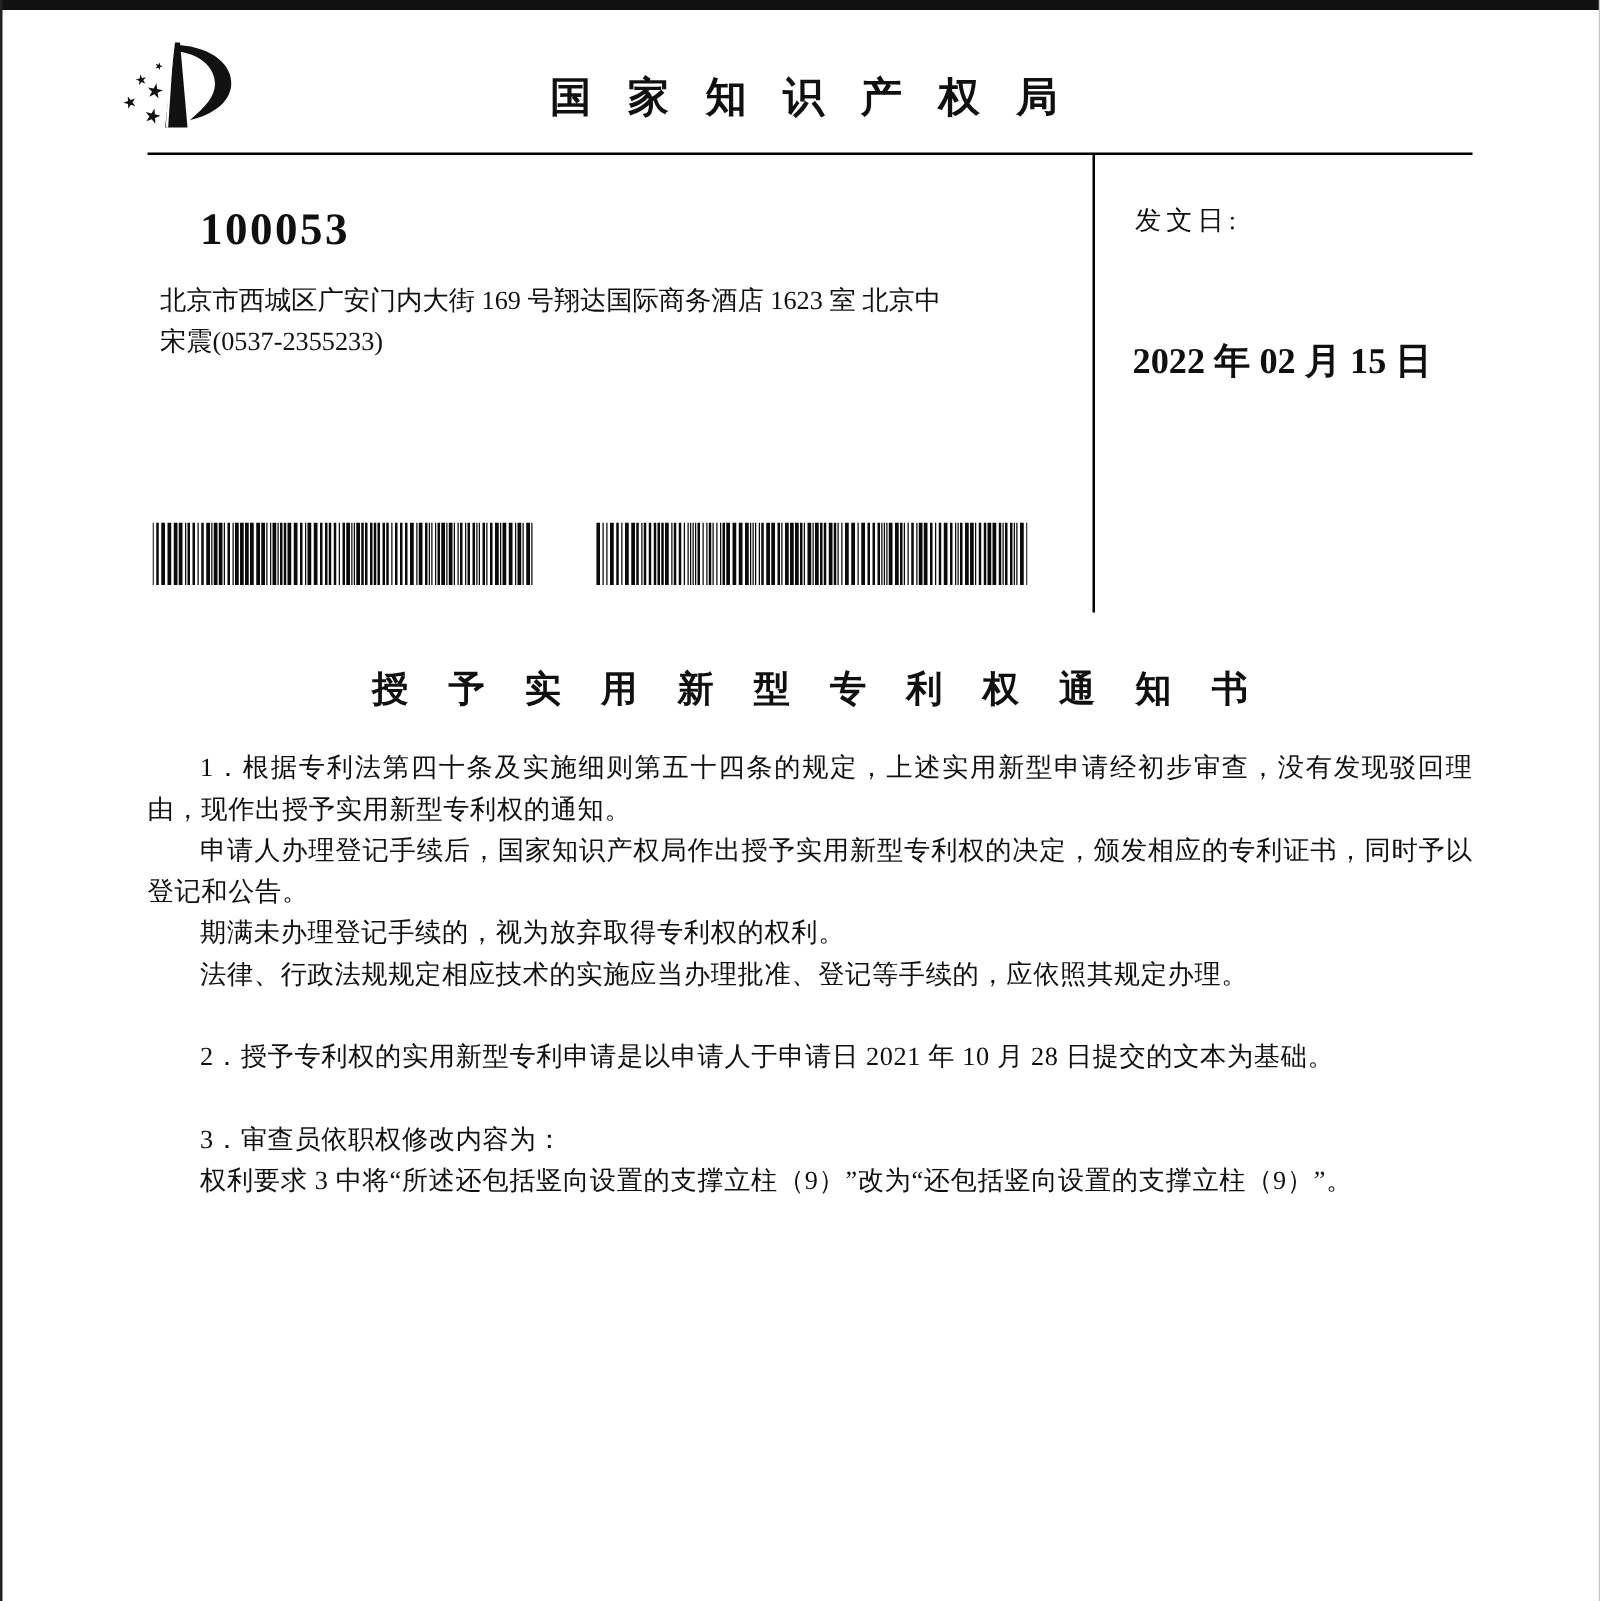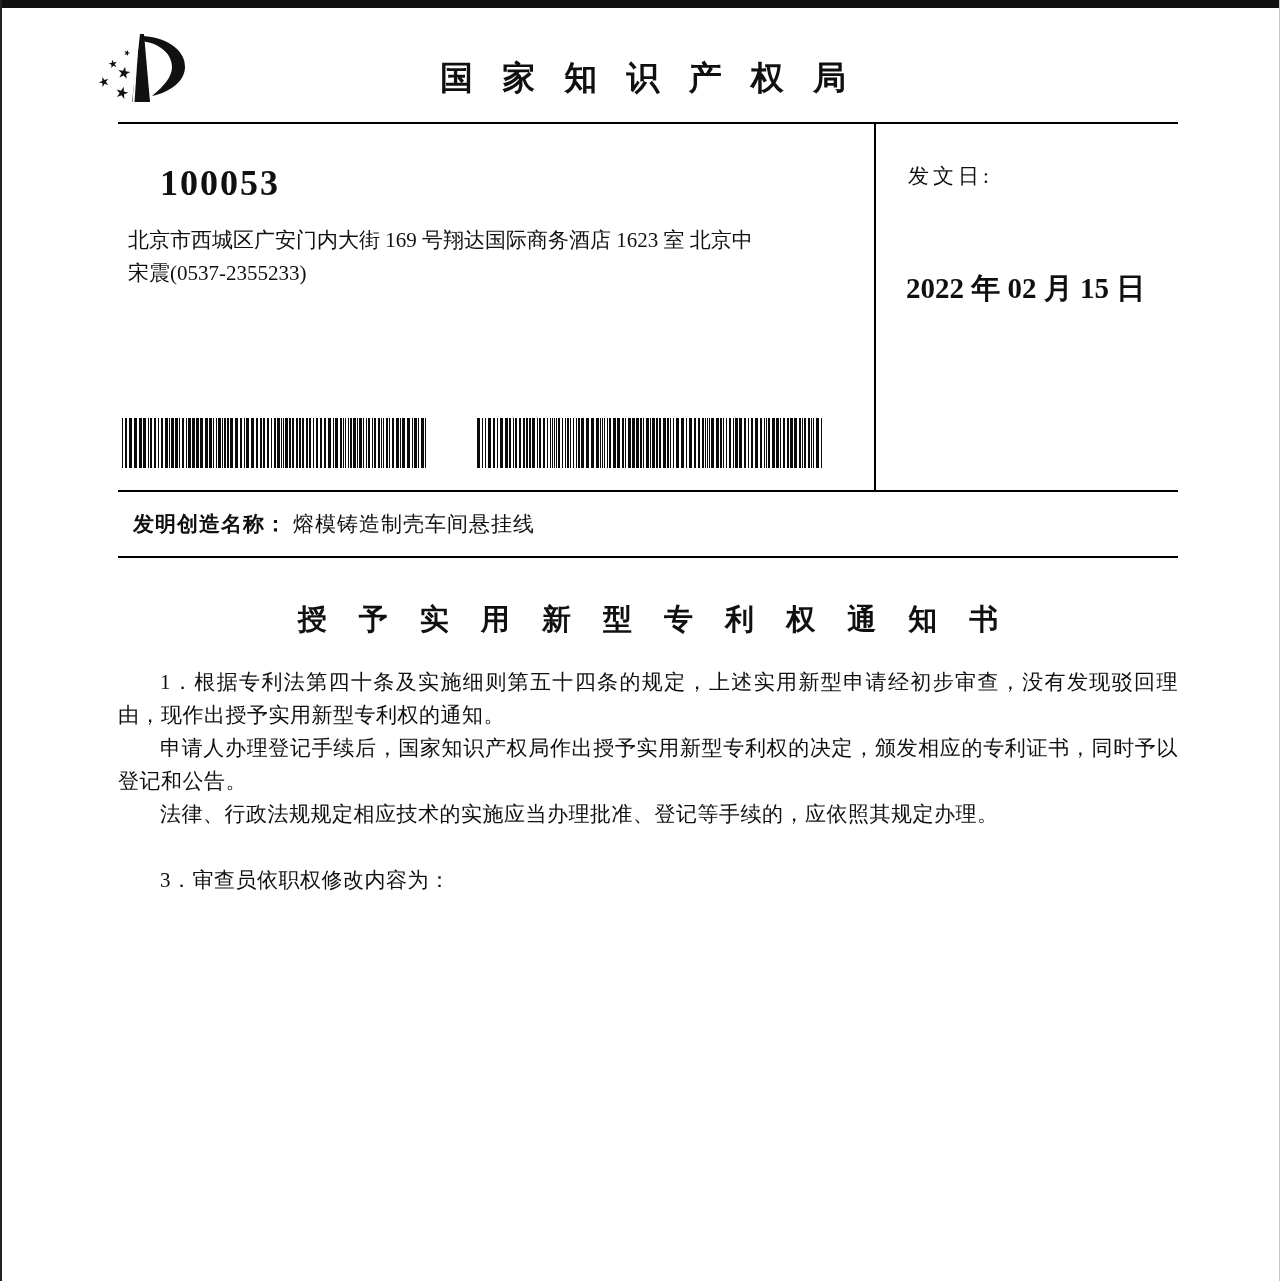--- a/index.html
+++ b/index.html
@@ -141,28 +141,26 @@
         </div>
         <div class="barcode barcode1" id="barcode1"><span class="b" style="width:1px"></span><span style="width:2px"></span><span class="b" style="width:2px"></span><span style="width:2px"></span><span class="b" style="width:3px"></span><span style="width:2px"></span><span class="b" style="width:3px"></span><span style="width:2px"></span><span class="b" style="width:3px"></span><span style="width:1px"></span><span class="b" style="width:3px"></span><span style="width:2px"></span><span class="b" style="width:1px"></span><span style="width:1px"></span><span class="b" style="width:2px"></span><span style="width:2px"></span><span class="b" style="width:2px"></span><span style="width:2px"></span><span class="b" style="width:1px"></span><span style="width:2px"></span><span class="b" style="width:2px"></span><span style="width:2px"></span><span class="b" style="width:3px"></span><span style="width:1px"></span><span class="b" style="width:1px"></span><span style="width:1px"></span><span class="b" style="width:3px"></span><span style="width:1px"></span><span class="b" style="width:3px"></span><span style="width:1px"></span><span class="b" style="width:1px"></span><span style="width:2px"></span><span class="b" style="width:2px"></span><span style="width:2px"></span><span class="b" style="width:1px"></span><span style="width:1px"></span><span class="b" style="width:3px"></span><span style="width:1px"></span><span class="b" style="width:3px"></span><span style="width:1px"></span><span class="b" style="width:3px"></span><span style="width:1px"></span><span class="b" style="width:3px"></span><span style="width:2px"></span><span class="b" style="width:3px"></span><span style="width:1px"></span><span class="b" style="width:3px"></span><span style="width:1px"></span><span class="b" style="width:1px"></span><span style="width:2px"></span><span class="b" style="width:1px"></span><span style="width:1px"></span><span class="b" style="width:3px"></span><span style="width:1px"></span><span class="b" style="width:1px"></span><span style="width:1px"></span><span class="b" style="width:2px"></span><span style="width:1px"></span><span class="b" style="width:2px"></span><span style="width:1px"></span><span class="b" style="width:3px"></span><span style="width:2px"></span><span class="b" style="width:3px"></span><span style="width:2px"></span><span class="b" style="width:2px"></span><span style="width:2px"></span><span class="b" style="width:1px"></span><span style="width:1px"></span><span class="b" style="width:3px"></span><span style="width:2px"></span><span class="b" style="width:3px"></span><span style="width:2px"></span><span class="b" style="width:2px"></span><span style="width:2px"></span><span class="b" style="width:2px"></span><span style="width:1px"></span><span class="b" style="width:2px"></span><span style="width:2px"></span><span class="b" style="width:2px"></span><span style="width:2px"></span><span class="b" style="width:1px"></span><span style="width:2px"></span><span class="b" style="width:2px"></span><span style="width:1px"></span><span class="b" style="width:3px"></span><span style="width:1px"></span><span class="b" style="width:1px"></span><span style="width:1px"></span><span class="b" style="width:1px"></span><span style="width:1px"></span><span class="b" style="width:3px"></span><span style="width:1px"></span><span class="b" style="width:2px"></span><span style="width:1px"></span><span class="b" style="width:2px"></span><span style="width:2px"></span><span class="b" style="width:2px"></span><span style="width:1px"></span><span class="b" style="width:2px"></span><span style="width:1px"></span><span class="b" style="width:2px"></span><span style="width:2px"></span><span class="b" style="width:2px"></span><span style="width:1px"></span><span class="b" style="width:2px"></span><span style="width:2px"></span><span class="b" style="width:1px"></span><span style="width:2px"></span><span class="b" style="width:2px"></span><span style="width:2px"></span><span class="b" style="width:2px"></span><span style="width:2px"></span><span class="b" style="width:2px"></span><span style="width:2px"></span><span class="b" style="width:3px"></span><span style="width:2px"></span><span class="b" style="width:1px"></span><span style="width:1px"></span><span class="b" style="width:3px"></span><span style="width:2px"></span><span class="b" style="width:2px"></span><span style="width:1px"></span><span class="b" style="width:1px"></span><span style="width:1px"></span><span class="b" style="width:1px"></span><span style="width:2px"></span><span class="b" style="width:1px"></span><span style="width:1px"></span><span class="b" style="width:2px"></span><span style="width:1px"></span><span class="b" style="width:3px"></span><span style="width:1px"></span><span class="b" style="width:1px"></span><span style="width:1px"></span><span class="b" style="width:3px"></span><span style="width:1px"></span><span class="b" style="width:1px"></span><span style="width:2px"></span><span class="b" style="width:1px"></span><span style="width:1px"></span><span class="b" style="width:2px"></span><span style="width:2px"></span><span class="b" style="width:1px"></span><span style="width:1px"></span><span class="b" style="width:2px"></span><span style="width:2px"></span><span class="b" style="width:2px"></span><span style="width:1px"></span><span class="b" style="width:1px"></span><span style="width:1px"></span><span class="b" style="width:1px"></span><span style="width:2px"></span><span class="b" style="width:2px"></span><span style="width:1px"></span><span class="b" style="width:1px"></span><span style="width:2px"></span><span class="b" style="width:2px"></span><span style="width:2px"></span><span class="b" style="width:3px"></span><span style="width:1px"></span><span class="b" style="width:1px"></span><span style="width:1px"></span><span class="b" style="width:3px"></span><span style="width:2px"></span><span class="b" style="width:3px"></span><span style="width:2px"></span><span class="b" style="width:1px"></span><span style="width:1px"></span><span class="b" style="width:3px"></span><span style="width:1px"></span><span class="b" style="width:1px"></span><span style="width:2px"></span><span class="b" style="width:3px"></span><span style="width:1px"></span><span class="b" style="width:1px"></span><span style="width:2px"></span></div>
         <div class="barcode barcode2" id="barcode2"><span class="b" style="width:3px"></span><span style="width:2px"></span><span class="b" style="width:1px"></span><span style="width:2px"></span><span class="b" style="width:1px"></span><span style="width:2px"></span><span class="b" style="width:3px"></span><span style="width:2px"></span><span class="b" style="width:2px"></span><span style="width:2px"></span><span class="b" style="width:1px"></span><span style="width:2px"></span><span class="b" style="width:3px"></span><span style="width:2px"></span><span class="b" style="width:3px"></span><span style="width:1px"></span><span class="b" style="width:2px"></span><span style="width:2px"></span><span class="b" style="width:1px"></span><span style="width:1px"></span><span class="b" style="width:2px"></span><span style="width:2px"></span><span class="b" style="width:2px"></span><span style="width:2px"></span><span class="b" style="width:2px"></span><span style="width:1px"></span><span class="b" style="width:2px"></span><span style="width:1px"></span><span class="b" style="width:2px"></span><span style="width:1px"></span><span class="b" style="width:3px"></span><span style="width:2px"></span><span class="b" style="width:1px"></span><span style="width:1px"></span><span class="b" style="width:2px"></span><span style="width:2px"></span><span class="b" style="width:2px"></span><span style="width:2px"></span><span class="b" style="width:1px"></span><span style="width:2px"></span><span class="b" style="width:1px"></span><span style="width:1px"></span><span class="b" style="width:1px"></span><span style="width:1px"></span><span class="b" style="width:1px"></span><span style="width:1px"></span><span class="b" style="width:1px"></span><span style="width:1px"></span><span class="b" style="width:2px"></span><span style="width:2px"></span><span class="b" style="width:1px"></span><span style="width:2px"></span><span class="b" style="width:1px"></span><span style="width:1px"></span><span class="b" style="width:2px"></span><span style="width:1px"></span><span class="b" style="width:1px"></span><span style="width:2px"></span><span class="b" style="width:1px"></span><span style="width:2px"></span><span class="b" style="width:1px"></span><span style="width:1px"></span><span class="b" style="width:2px"></span><span style="width:1px"></span><span class="b" style="width:3px"></span><span style="width:2px"></span><span class="b" style="width:3px"></span><span style="width:2px"></span><span class="b" style="width:3px"></span><span style="width:2px"></span><span class="b" style="width:3px"></span><span style="width:1px"></span><span class="b" style="width:1px"></span><span style="width:1px"></span><span class="b" style="width:1px"></span><span style="width:1px"></span><span class="b" style="width:1px"></span><span style="width:2px"></span><span class="b" style="width:1px"></span><span style="width:1px"></span><span class="b" style="width:2px"></span><span style="width:2px"></span><span class="b" style="width:3px"></span><span style="width:1px"></span><span class="b" style="width:3px"></span><span style="width:2px"></span><span class="b" style="width:2px"></span><span style="width:1px"></span><span class="b" style="width:1px"></span><span style="width:2px"></span><span class="b" style="width:3px"></span><span style="width:1px"></span><span class="b" style="width:3px"></span><span style="width:1px"></span><span class="b" style="width:3px"></span><span style="width:1px"></span><span class="b" style="width:2px"></span><span style="width:1px"></span><span class="b" style="width:1px"></span><span style="width:2px"></span><span class="b" style="width:3px"></span><span style="width:1px"></span><span class="b" style="width:1px"></span><span style="width:1px"></span><span class="b" style="width:3px"></span><span style="width:1px"></span><span class="b" style="width:2px"></span><span style="width:1px"></span><span class="b" style="width:2px"></span><span style="width:2px"></span><span class="b" style="width:3px"></span><span style="width:1px"></span><span class="b" style="width:2px"></span><span style="width:1px"></span><span class="b" style="width:1px"></span><span style="width:2px"></span><span class="b" style="width:1px"></span><span style="width:2px"></span><span class="b" style="width:3px"></span><span style="width:2px"></span><span class="b" style="width:3px"></span><span style="width:2px"></span><span class="b" style="width:1px"></span><span style="width:2px"></span><span class="b" style="width:3px"></span><span style="width:2px"></span><span class="b" style="width:2px"></span><span style="width:2px"></span><span class="b" style="width:2px"></span><span style="width:2px"></span><span class="b" style="width:2px"></span><span style="width:1px"></span><span class="b" style="width:1px"></span><span style="width:1px"></span><span class="b" style="width:1px"></span><span style="width:1px"></span><span class="b" style="width:1px"></span><span style="width:1px"></span><span class="b" style="width:3px"></span><span style="width:2px"></span><span class="b" style="width:3px"></span><span style="width:1px"></span><span class="b" style="width:2px"></span><span style="width:1px"></span><span class="b" style="width:1px"></span><span style="width:2px"></span><span class="b" style="width:1px"></span><span style="width:2px"></span><span class="b" style="width:2px"></span><span style="width:2px"></span><span class="b" style="width:1px"></span><span style="width:1px"></span><span class="b" style="width:3px"></span><span style="width:1px"></span><span class="b" style="width:3px"></span><span style="width:2px"></span><span class="b" style="width:2px"></span><span style="width:2px"></span><span class="b" style="width:1px"></span><span style="width:2px"></span><span class="b" style="width:2px"></span><span style="width:2px"></span><span class="b" style="width:3px"></span><span style="width:2px"></span><span class="b" style="width:2px"></span><span style="width:2px"></span><span class="b" style="width:1px"></span><span style="width:1px"></span><span class="b" style="width:1px"></span><span style="width:1px"></span><span class="b" style="width:2px"></span><span style="width:2px"></span><span class="b" style="width:3px"></span><span style="width:1px"></span><span class="b" style="width:3px"></span><span style="width:1px"></span><span class="b" style="width:1px"></span><span style="width:2px"></span><span class="b" style="width:2px"></span><span style="width:2px"></span><span class="b" style="width:2px"></span><span style="width:1px"></span><span class="b" style="width:3px"></span><span style="width:1px"></span><span class="b" style="width:3px"></span><span style="width:2px"></span><span class="b" style="width:2px"></span><span style="width:1px"></span><span class="b" style="width:1px"></span><span style="width:1px"></span><span class="b" style="width:2px"></span><span style="width:2px"></span><span class="b" style="width:2px"></span><span style="width:1px"></span><span class="b" style="width:1px"></span><span style="width:1px"></span><span class="b" style="width:1px"></span><span style="width:2px"></span><span class="b" style="width:3px"></span><span style="width:2px"></span><span class="b" style="width:1px"></span></div>
       </div>
       <div class="date-panel">
         <div class="issue-label">发文日:</div>
         <div class="issue-date">2022 年 02 月 15 日</div>
       </div>
     </div>
 
-    <div class="info-row last">
-      <div class="cell-left">
-        <span class="f-label">发明创造名称：</span><span class="f-text">熔模铸造制壳车间悬挂线</span>
-      </div>
-    </div>
 
     <div class="notice-title">授 予 实 用 新 型 专 利 权 通 知 书</div>
 
     <div class="body-text">
       <p class="indent">1．根据专利法第四十条及实施细则第五十四条的规定，上述实用新型申请经初步审查，没有发现驳回理由，现作出授予实用新型专利权的通知。</p>
       <p class="indent">申请人办理登记手续后，国家知识产权局作出授予实用新型专利权的决定，颁发相应的专利证书，同时予以登记和公告。</p>
+      <p class="indent">期满未办理登记手续的，视为放弃取得专利权的权利。</p>
       <p class="indent">法律、行政法规规定相应技术的实施应当办理批准、登记等手续的，应依照其规定办理。</p>
+      <p class="indent gap-before">2．授予专利权的实用新型专利申请是以申请人于申请日 2021 年 10 月 28 日提交的文本为基础。</p>
       <p class="indent gap-before">3．审查员依职权修改内容为：</p>
+      <p class="indent">权利要求 3 中将“所述还包括竖向设置的支撑立柱（9）”改为“还包括竖向设置的支撑立柱（9）”。</p>
     </div>
   </div>
 </div>
 
 </body></html>

